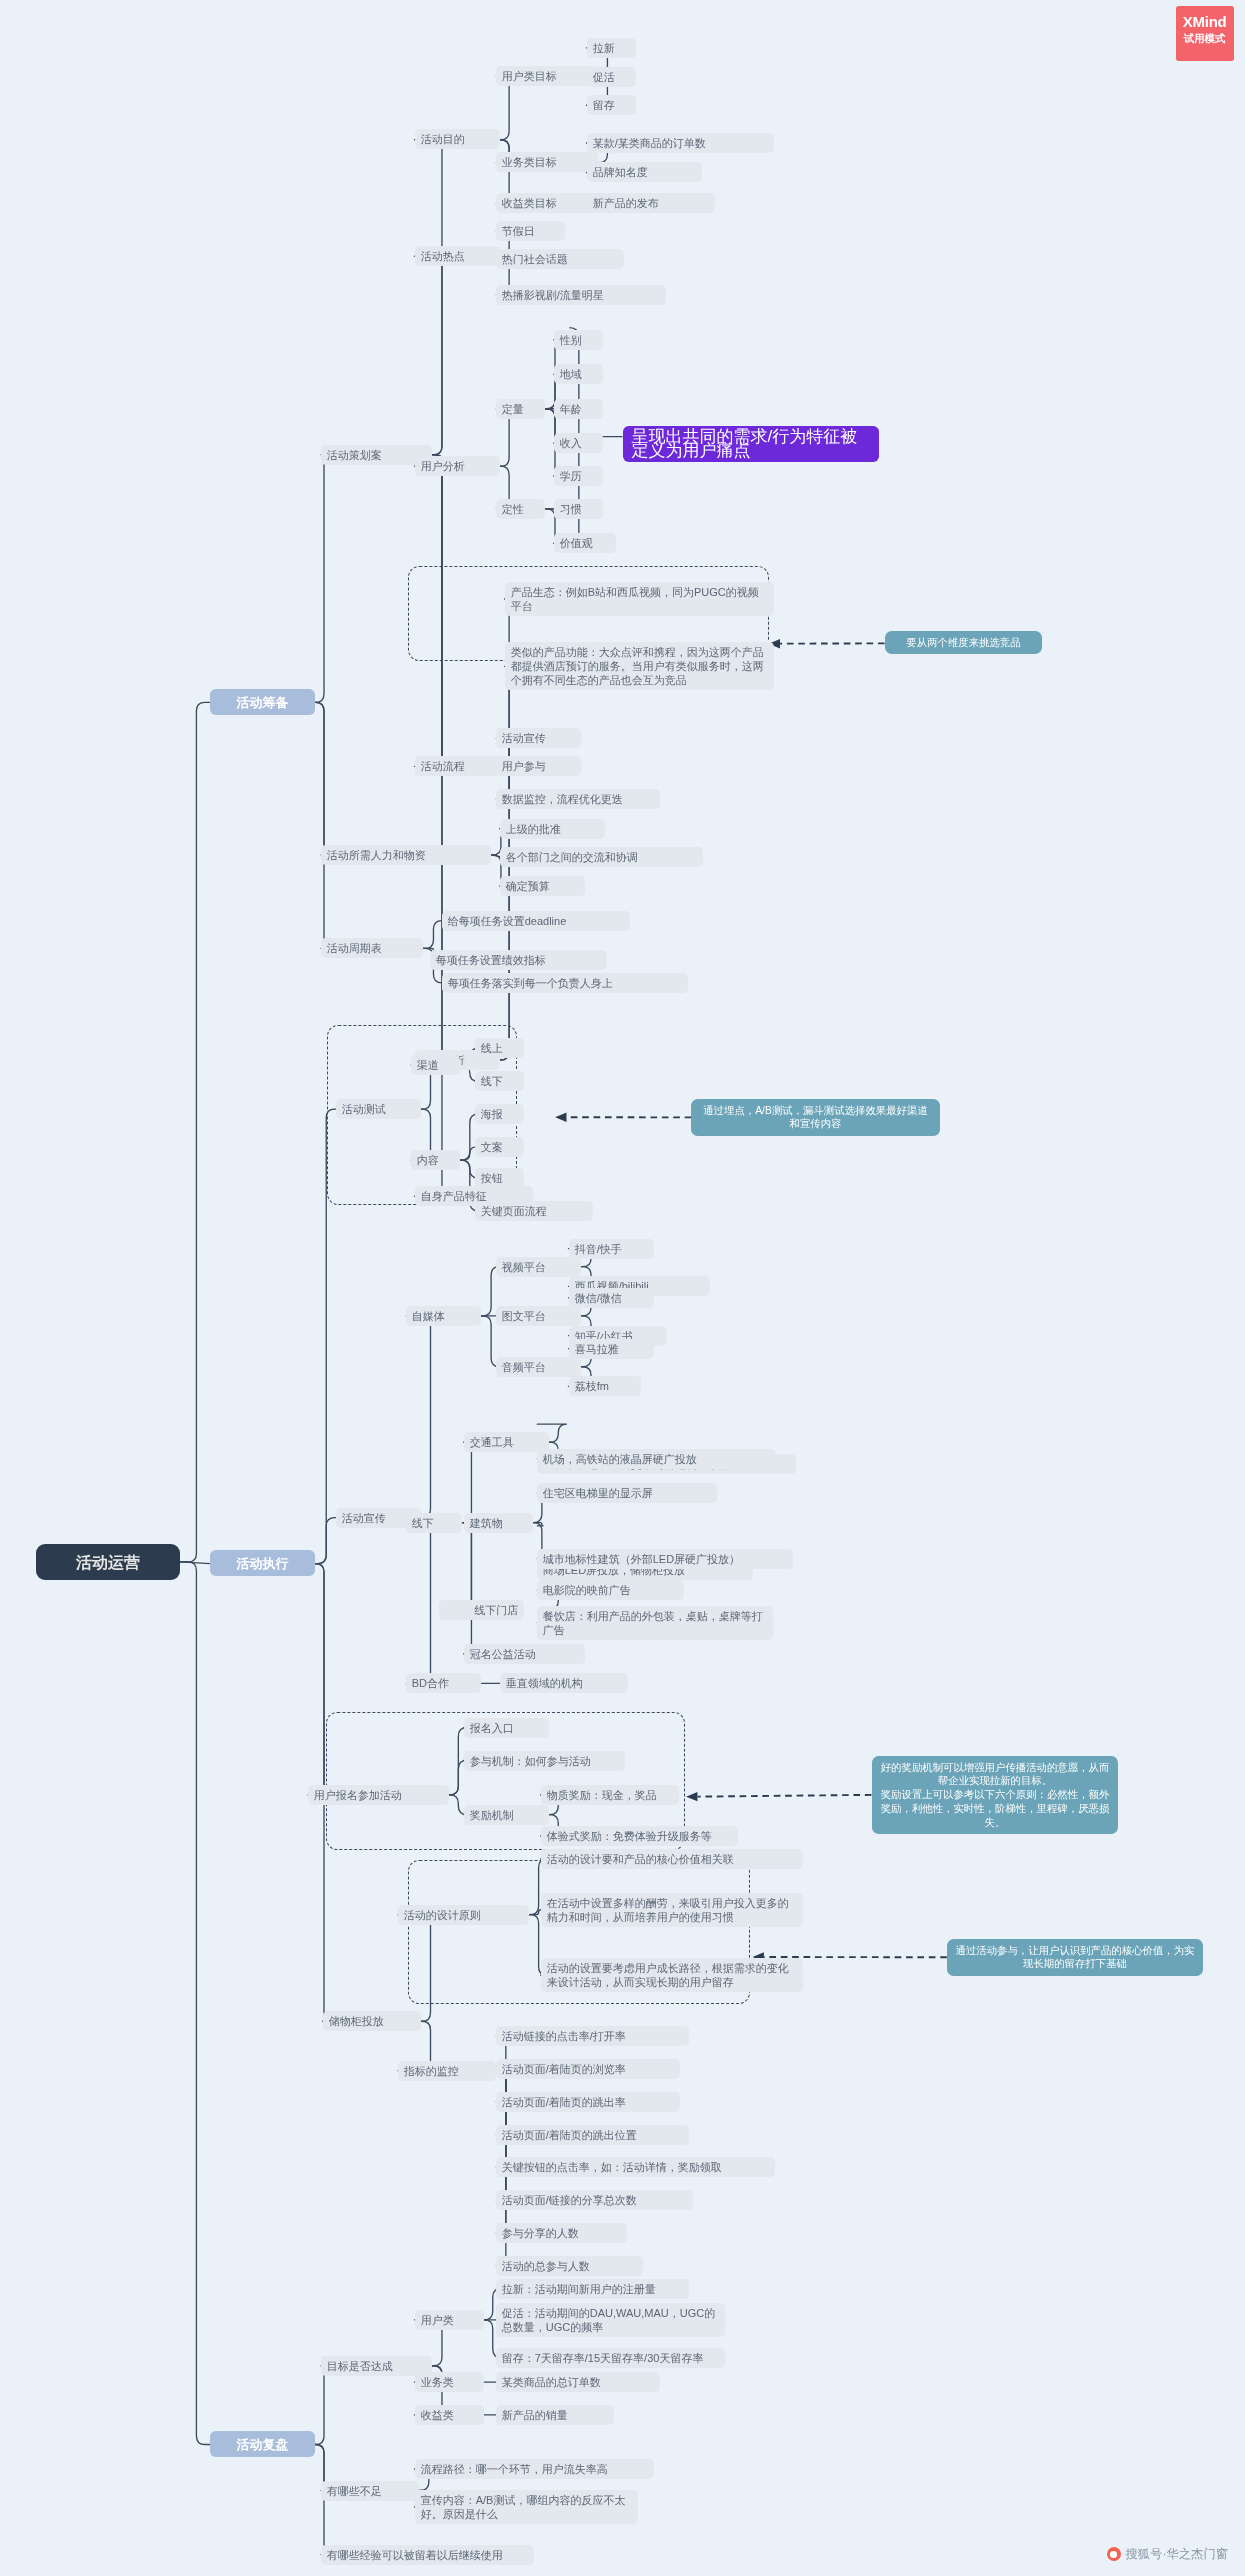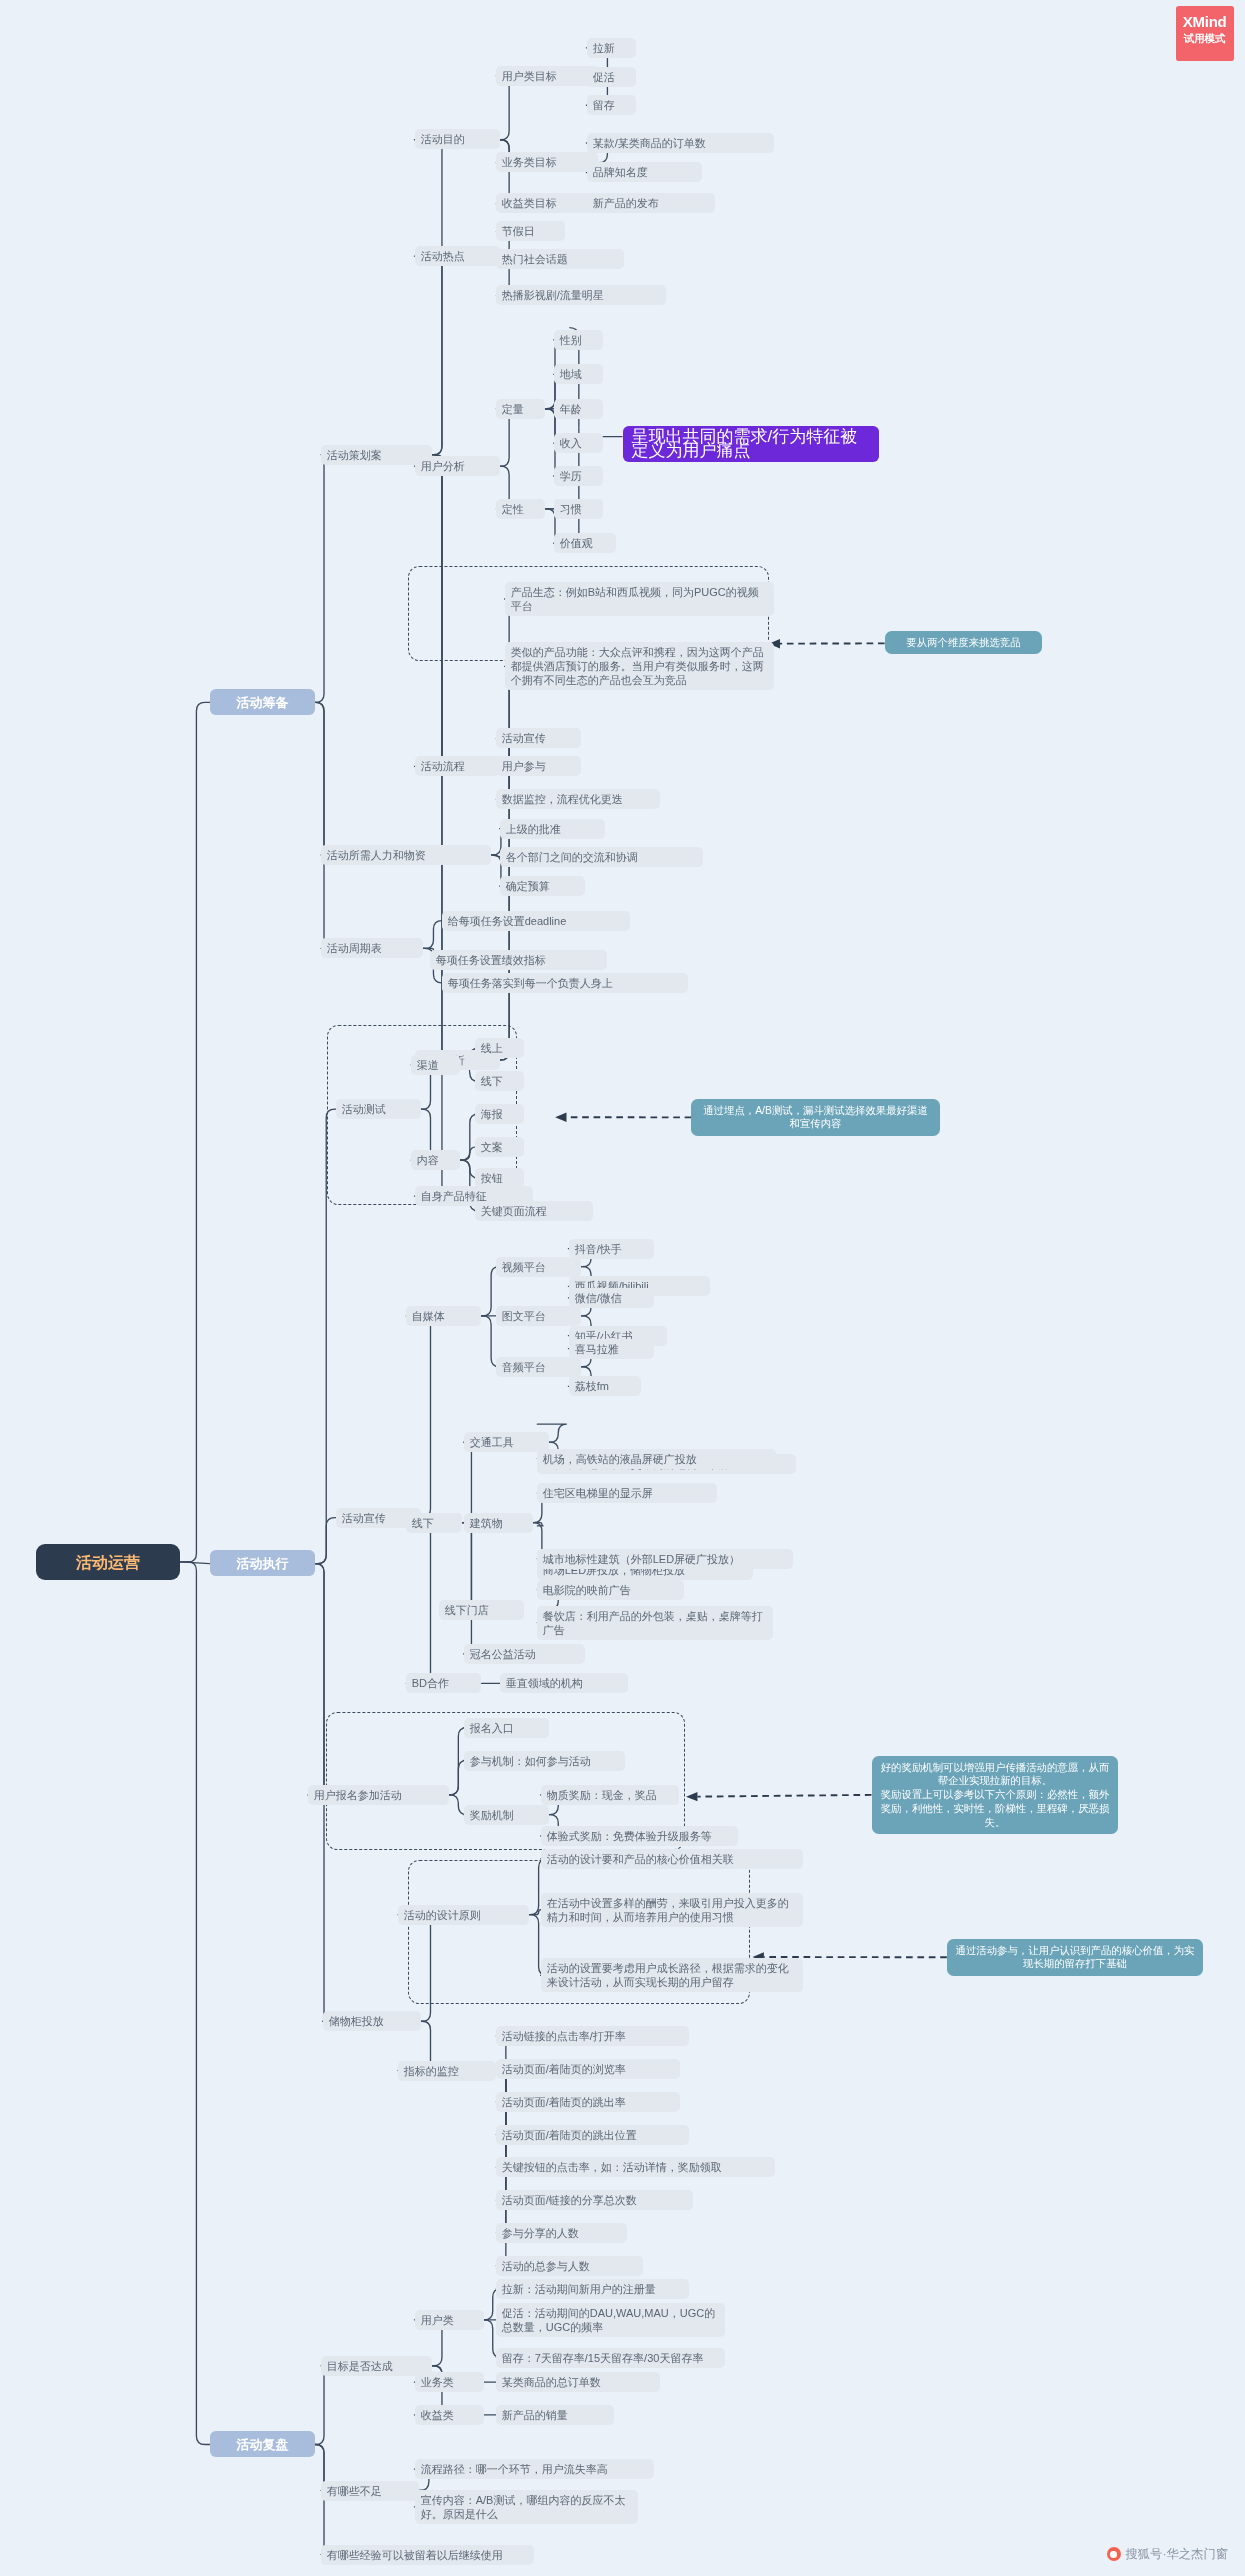--- a/index.html
+++ b/index.html
@@ -22,21 +22,21 @@
     padding:2.8px 5.7px;
     font-size:11px;
     line-height:14.2px;
     color:#5b6675;
     white-space:pre-wrap;
     box-sizing:border-box;
   }
 
   .root{
     background:#2d3b4e;
-    color:#fdba74;
+    color:#e5e5e5;
     font-weight:bold;
     font-size:16px;
     line-height:21px;
     border-radius:9px;
     padding:7.6px 13.3px;
     text-align:center;
   }
   .lvl1{
     background:#a8bcdc;
     color:#ffffff;
@@ -308,21 +308,21 @@
     <div class="node" style="left: 496px; width: 85px; visibility: visible; top: 1306px;">图文平台</div>
     <div class="node" style="left: 496px; width: 85px; visibility: visible; top: 1357px;">音频平台</div>
     <div class="node" style="left: 569px; width: 85px; visibility: visible; top: 1239px;">抖音/快手</div>
     <div class="node" style="left: 569px; width: 141px; visibility: visible; top: 1276px;">西瓜视频/bilibili</div>
     <div class="node" style="left: 569px; width: 85px; visibility: visible; top: 1288px;">微信/微信</div>
     <div class="node" style="left: 569px; width: 98px; visibility: visible; top: 1326px;">知乎/小红书</div>
     <div class="node" style="left: 569px; width: 85px; visibility: visible; top: 1339px;">喜马拉雅</div>
     <div class="node" style="left: 569px; width: 72px; visibility: visible; top: 1376px;">荔枝fm</div>
     <div class="node" style="left: 464px; width: 85px; visibility: visible; top: 1432px;">交通工具</div>
     <div class="node" style="left: 464px; width: 69px; visibility: visible; top: 1513px;">建筑物</div>
-    <div class="node" style="left: 439px; width: 85px; visibility: visible; top: 1600px;">线下门店</div>
+    <div class="node" style="left: 439px; width: 85px; visibility: visible; top: 1600px; text-align: right;">线下门店</div>
     <div class="node" style="left: 464px; width: 121px; visibility: visible; top: 1644px;">冠名公益活动</div>
     <div class="node" style="left: 537px; width: 259px; visibility: visible; top: 1414px; margin-top: 40px;">出租车，地铁，公交车内的电视显示屏</div>
     <div class="node" style="left: 537px; width: 239px; visibility: visible; top: 1449px;">机场，高铁站的液晶屏硬广投放</div>
     <div class="node" style="left: 537px; width: 180px; visibility: visible; top: 1483px;">住宅区电梯里的显示屏</div>
     <div class="node" style="left: 537px; width: 216px; visibility: visible; top: 1516px; margin-top: 44px;">商场LED屏投放，储物柜投放</div>
     <div class="node" style="left: 537px; width: 256px; visibility: visible; top: 1549px;">城市地标性建筑（外部LED屏硬广投放）</div>
     <div class="node" style="left: 537px; width: 147px; visibility: visible; top: 1580px;">电影院的映前广告</div>
     <div class="node" style="left: 537px; width: 236px; visibility: visible; top: 1606px;">餐饮店：利用产品的外包装，桌贴，桌牌等打广告</div>
     <div class="node" style="left: 500px; width: 128px; visibility: visible; top: 1673px;">垂直领域的机构</div>
     <div class="node" style="left: 464px; width: 85px; visibility: visible; top: 1718px;">报名入口</div>

